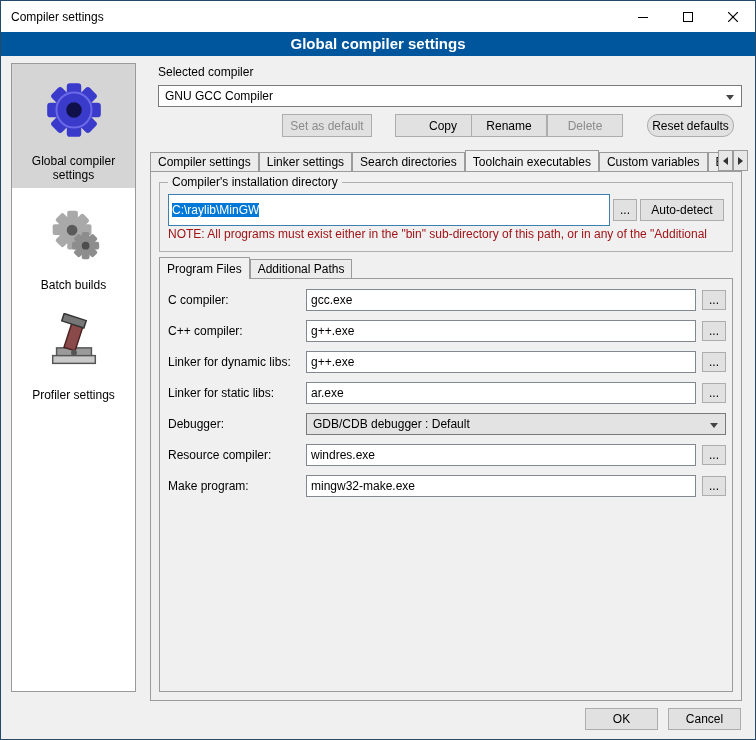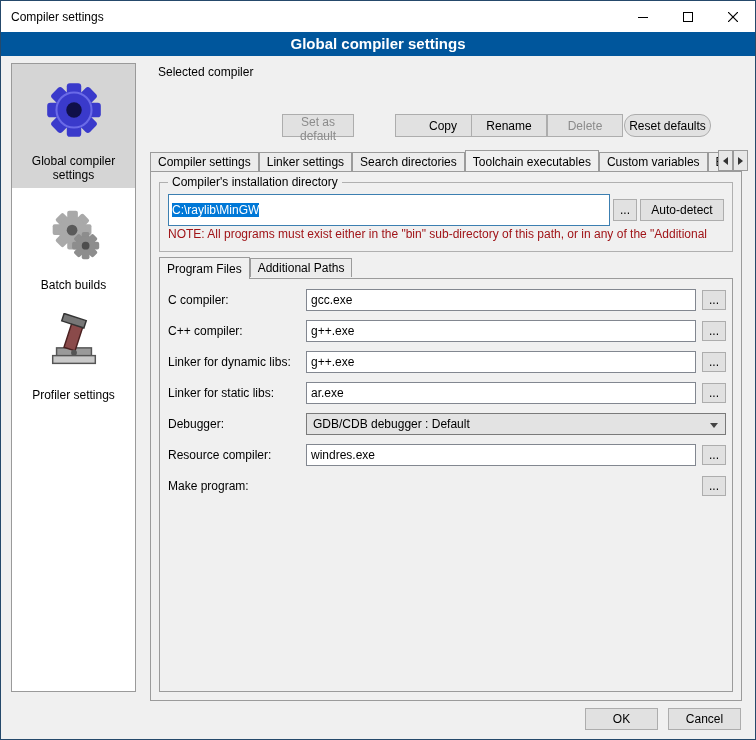--- a/index.html
+++ b/index.html
@@ -63,21 +63,21 @@
   .groupbox{position:absolute;left:8px;right:8px;top:10px;height:70px;border:1px solid #b0b0b0;padding-left:10px;}
   .groupbox .legend{position:absolute;left:8px;top:-8px;background:#f0f0f0;padding:0 4px;}
   .dir-row{position:absolute;left:8px;right:8px;top:16px;height:22px;display:flex;align-items:center;}
   .textbox{flex:1;height:32px;background:#ffffff;border:1px solid #3c7fb1;display:flex;align-items:center;padding:0 3px;overflow:hidden;}
   .textbox .selected-text{background:var(--selection_bg);color:#ffffff;white-space:pre;}
   .mini-btn{width:24px;height:22px;margin-left:3px;background:#e1e1e1;border:1px solid #adadad;font-family:inherit;font-size:12px;padding:0;}
   .auto-btn{width:84px;height:22px;margin-left:3px;background:#e1e1e1;border:1px solid #adadad;font-family:inherit;font-size:12px;padding:0;}
   .note{position:absolute;left:8px;right:2px;top:44px;color:var(--note_red);white-space:nowrap;overflow:hidden;}
 
   
-  .subtabs{position:absolute;left:8px;top:85px;height:21px;display:flex;align-items:center;z-index:2;}
+  .subtabs{position:absolute;left:8px;top:85px;height:21px;display:flex;align-items:flex-end;z-index:2;}
   .subpanel{position:absolute;left:8px;right:8px;top:106px;bottom:8px;border:1px solid #9b9b9b;background:#f0f0f0;}
 
   
   .frow{position:absolute;left:0;right:0;height:22px;}
   .flabel{position:absolute;left:8px;top:4px;}
   .finput{position:absolute;left:146px;right:36px;top:0;height:22px;border:1px solid #828790;background:#ffffff;
     font-family:inherit;font-size:12px;padding:0 4px;}
   .browse{position:absolute;right:6px;top:1px;width:24px;height:20px;background:#e1e1e1;border:1px solid #adadad;
     font-family:inherit;font-size:12px;padding:0;}
   .fcombo{position:absolute;left:146px;right:6px;top:0;height:22px;background:#e3e3e3;border:1px solid #7a7a7a;
@@ -168,26 +168,30 @@
           <circle cx="32" cy="41" r="3" fill="#555"></circle>
         </svg>
       </div>
       <div class="side-label">Profiler settings</div>
     </div>
   </div>
 
   <div class="main">
     <span class="sel-comp-label">Selected compiler</span>
 
-
-    <button class="btn btnrow-top disabled" style="left:136px;width:72px;">Set as default</button>
+    <div class="combo compiler-combo">
+      <span>GNU GCC Compiler</span>
+      <span class="arrow"></span>
+    </div>
+
+    <button class="btn btnrow-top disabled" style="left:136px;width:90px;">Set as default</button>
     <button class="btn btnrow-top" style="left:249px;width:96px;">Copy</button>
     <button class="btn btnrow-top" style="left:325px;width:76px;">Rename</button>
     <button class="btn btnrow-top disabled" style="left:401px;width:76px;">Delete</button>
-    <button class="btn btnrow-top" style="left:478px;width:87px;border-radius:11px;">Reset defaults</button>
+    <button class="btn btnrow-top" style="left:501px;width:87px;border-radius:11px;">Reset defaults</button>
 
     <div class="tabs">
       <div class="tab">Compiler settings</div>
       <div class="tab">Linker settings</div>
       <div class="tab">Search directories</div>
       <div class="tab selected">Toolchain executables</div>
       <div class="tab">Custom variables</div>
       <div class="tab">Buil</div>
     </div>
     <div class="tab-scrollers">
@@ -253,20 +257,21 @@
         </div>
 
         <div class="frow" style="top:165px;">
           <span class="flabel">Resource compiler:</span>
           <input class="finput" value="windres.exe" style="">
           <button class="browse">...</button>
         </div>
 
         <div class="frow" style="top:196px;">
           <span class="flabel">Make program:</span>
+          <input class="finput" value="mingw32-make.exe" style="">
           <button class="browse">...</button>
         </div>
 
       </div>
     </div>
   </div>
 
   <div class="footer">
     <button class="fbtn">OK</button>
     <button class="fbtn">Cancel</button>

